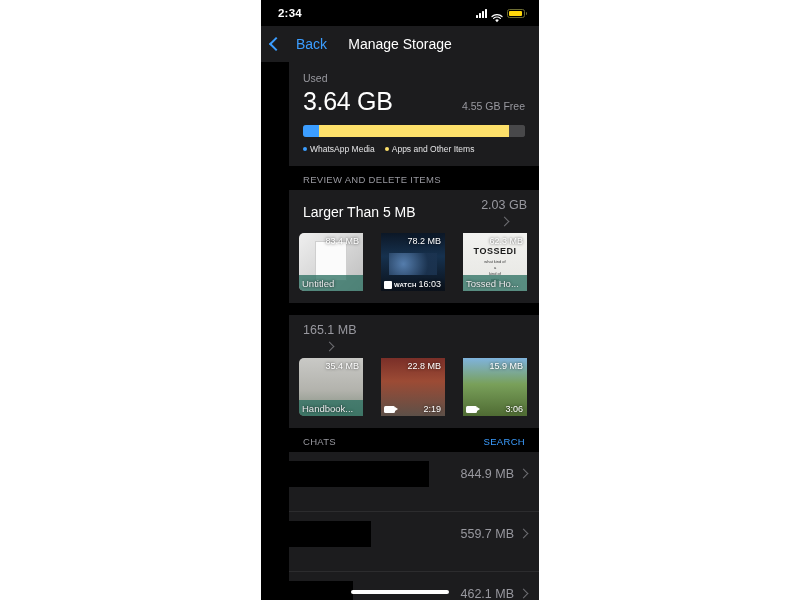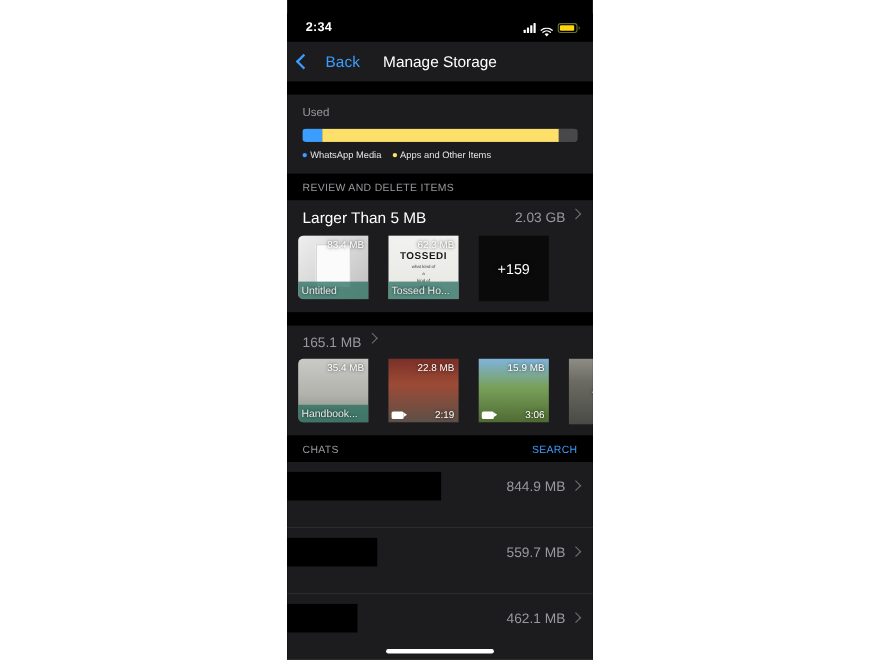--- a/index.html
+++ b/index.html
@@ -36,21 +36,20 @@
   
   .statusbar {
     height: 26px;
     flex: 0 0 26px;
     background: #000;
     display: flex;
     align-items: center;
     justify-content: space-between;
     padding: 0 14px 0 17px;
     box-sizing: border-box;
-    margin-top: 12px;
   }
   .status-time {
     color: #ffffff;
     font-size: 11.5px;
     font-weight: bold;
     letter-spacing: 0.2px;
   }
   .status-icons {
     display: flex;
     align-items: center;
@@ -146,20 +145,21 @@
     pointer-events: none;
   }
 
   
   .content {
     flex: 1 1 auto;
     background: #000000;
     overflow: hidden;
     display: flex;
     flex-direction: column;
+    margin-left: 28px;
   }
   .gap-black { background: #000000; }
 
   .card {
     background: #1c1c1e;
     padding: 10px 14px 12px 14px;
     box-sizing: border-box;
   }
 
   
@@ -244,22 +244,23 @@
     justify-content: space-between;
     padding: 0 12px 0 14px;
     cursor: pointer;
   }
   .group-title {
     color: #ffffff;
     font-size: 14px;
   }
   .group-right {
     display: flex;
-    align-items: flex-start;
+    align-items: center;
     gap: 6px;
+    flex-direction: column;
   }
   .group-size {
     color: #98989f;
     font-size: 12.5px;
   }
   .chev-right {
     width: 6px;
     height: 6px;
     border-top: 1.6px solid #6e6e73;
     border-right: 1.6px solid #6e6e73;
@@ -502,20 +503,24 @@
       </div>
       <div class="nav-title">Manage Storage</div>
     </div>
 
     <div class="content">
 
       <div class="gap-black" style="height:27px"></div>
 
       <div class="card">
         <div class="used-label">Used</div>
+        <div class="used-row">
+          <div class="used-amount">3.64 GB</div>
+          <div class="used-free">4.55 GB Free</div>
+        </div>
         <div class="bar">
           <div class="seg-media" id="seg-media" style="width: 7%;"></div>
           <div class="seg-apps" id="seg-apps" style="width: 86%;"></div>
           <div class="seg-free" id="seg-free" style="width: 7%;"></div>
         </div>
         <div class="legend" id="legend">
             <div class="legend-item">
               <span class="dot" style="background:#3b9dff"></span>
               <span>WhatsApp Media</span>
             </div>
@@ -538,20 +543,29 @@
                 <span class="group-size">2.03 GB</span>
                 <span class="chev-right"></span>
               </span>
             </div>
             <div class="thumbs">
               <div class="thumb rounded-l">
                 <div class="art art-doc"></div>
                 <div class="caption-band"></div>
                 <div class="size">83.4 MB</div>
                 <div class="caption">Untitled</div>
+              </div>
+              <div class="thumb">
+                <div class="art art-video-dark"></div>
+                <div class="size">78.2 MB</div>
+                <div class="watch-badge">
+                  <span class="sq"></span>
+                  <span class="txt">WATCH</span>
+                </div>
+                <div class="duration">16:03</div>
               </div>
               <div class="thumb">
                 <div class="art art-poster-white"></div>
                 <div class="poster-title">TOSSEDI</div>
                 <div class="poster-sub">what kind of<br>a<br>kind of<br>year</div>
                 <div class="caption-band"></div>
                 <div class="size">62.3 MB</div>
                 <div class="caption">Tossed Ho...</div>
               </div>
               <div class="more-tile">

